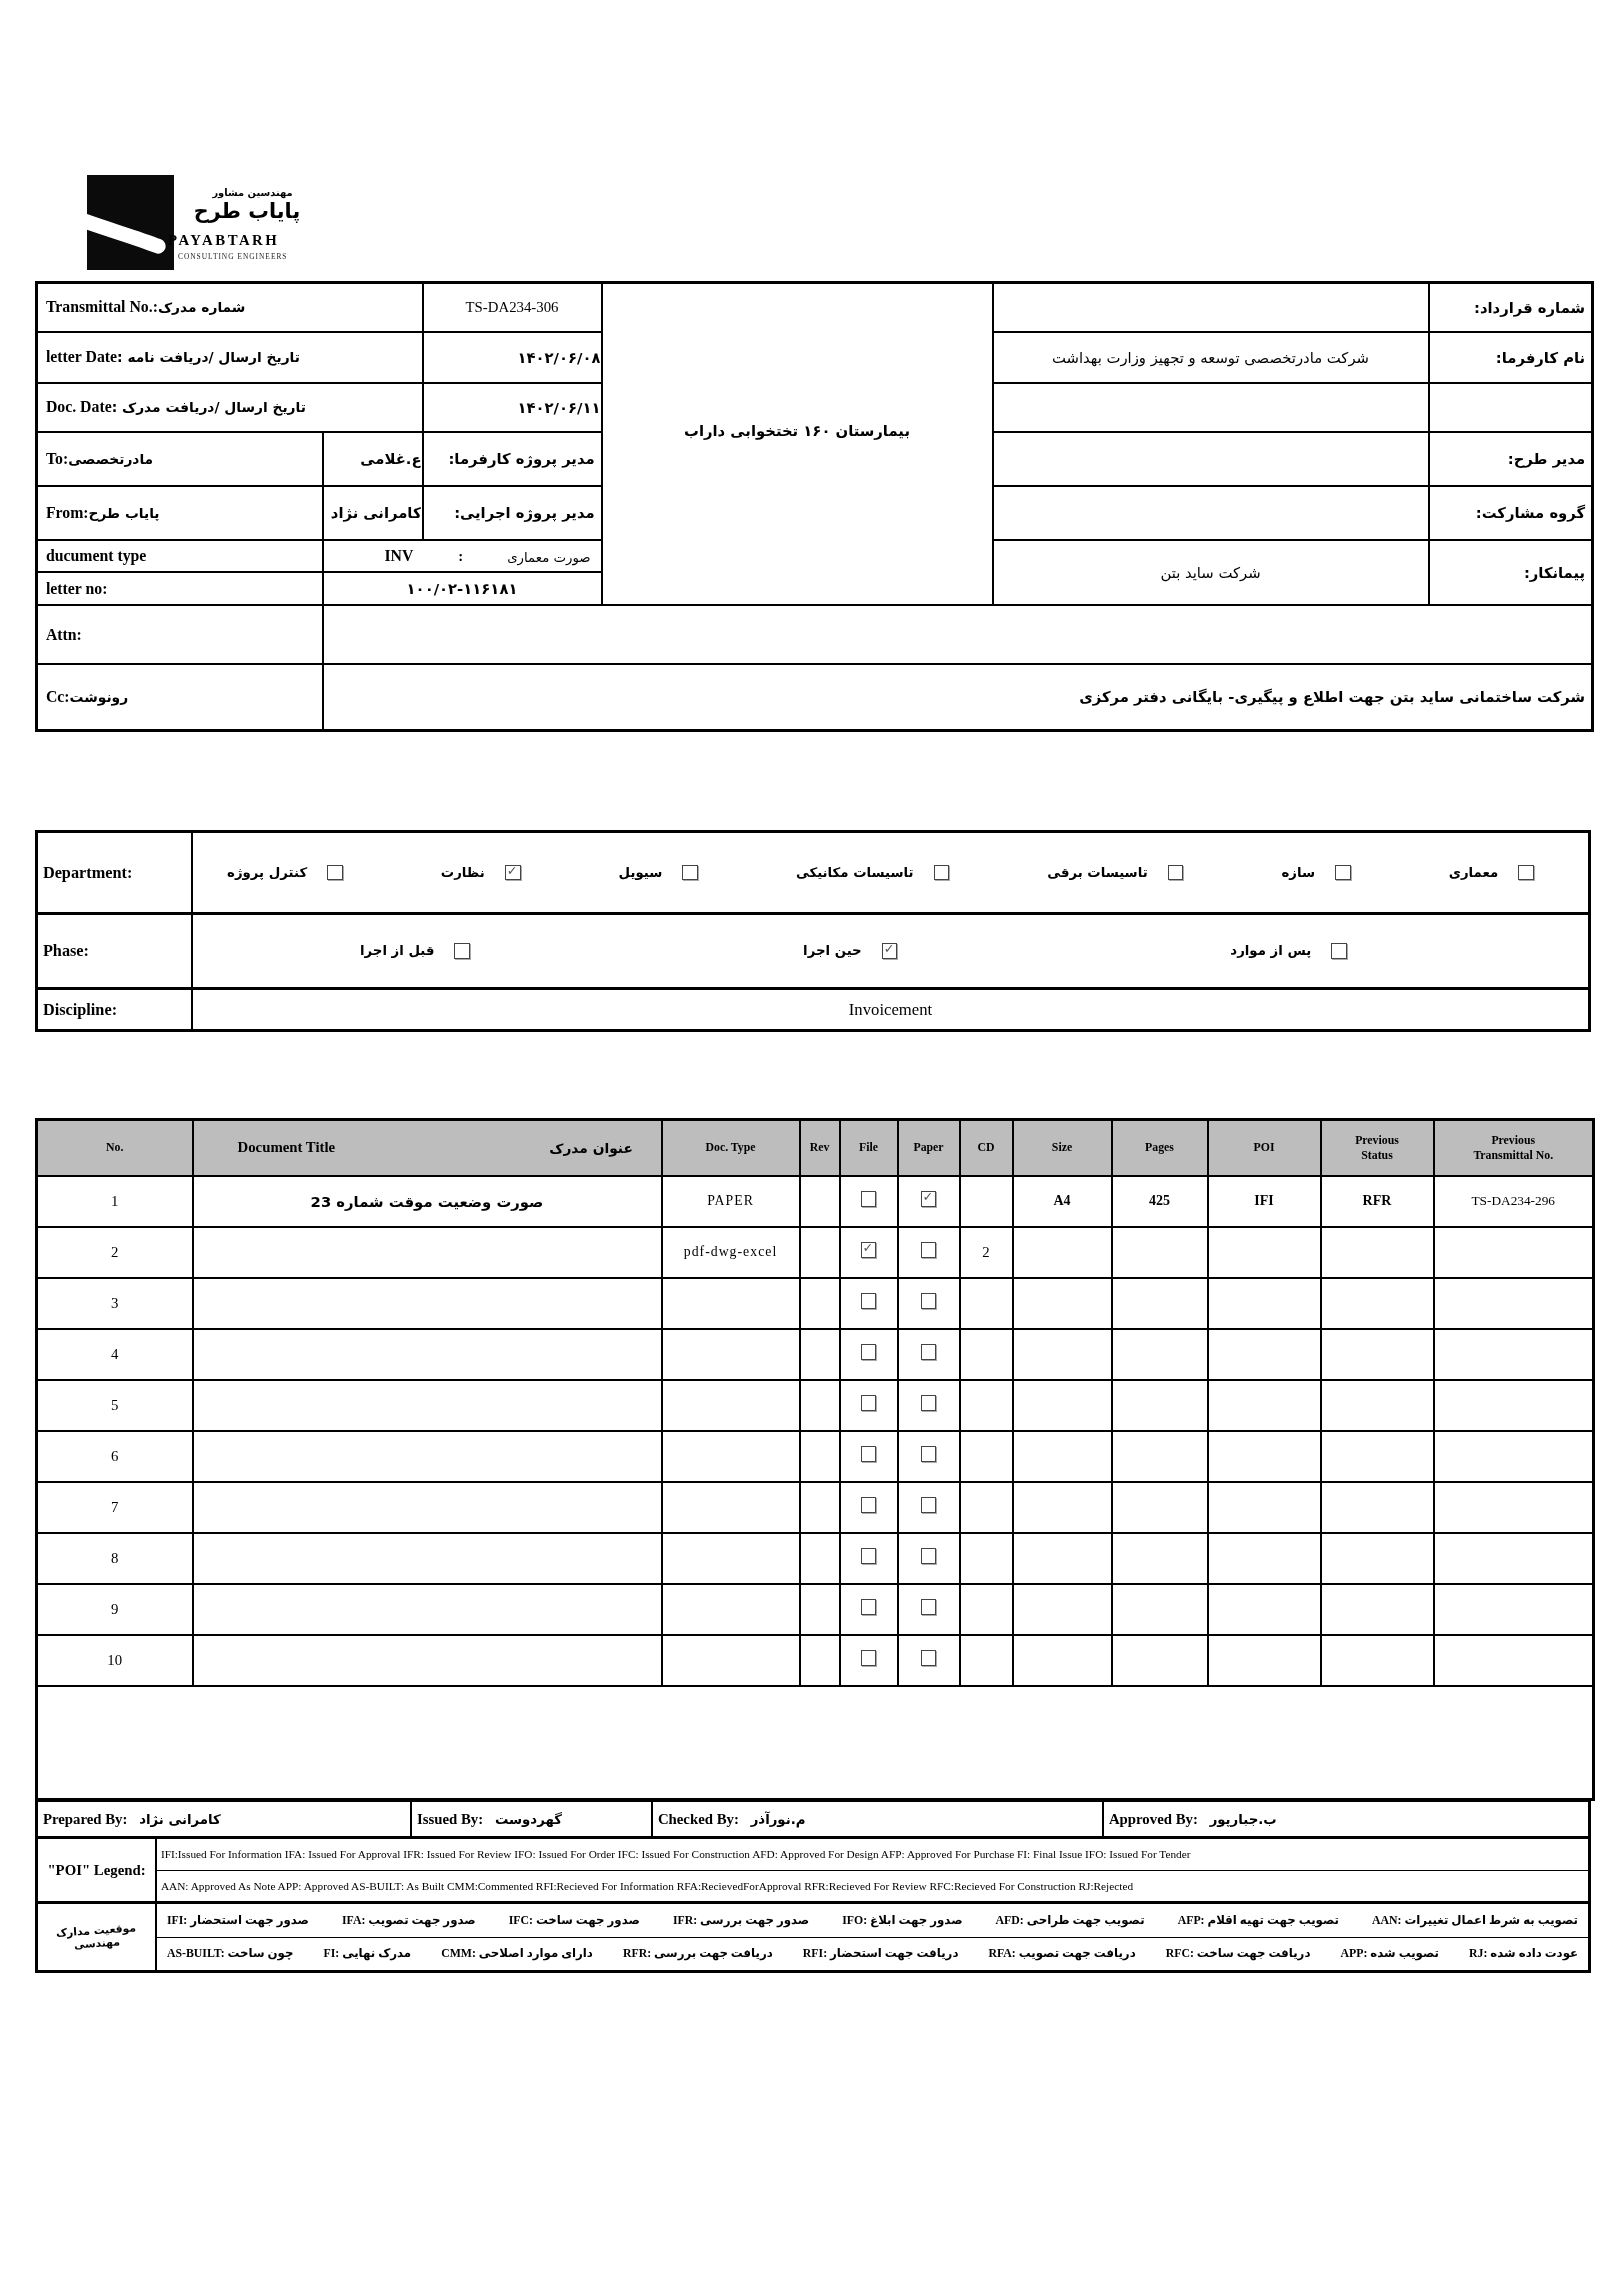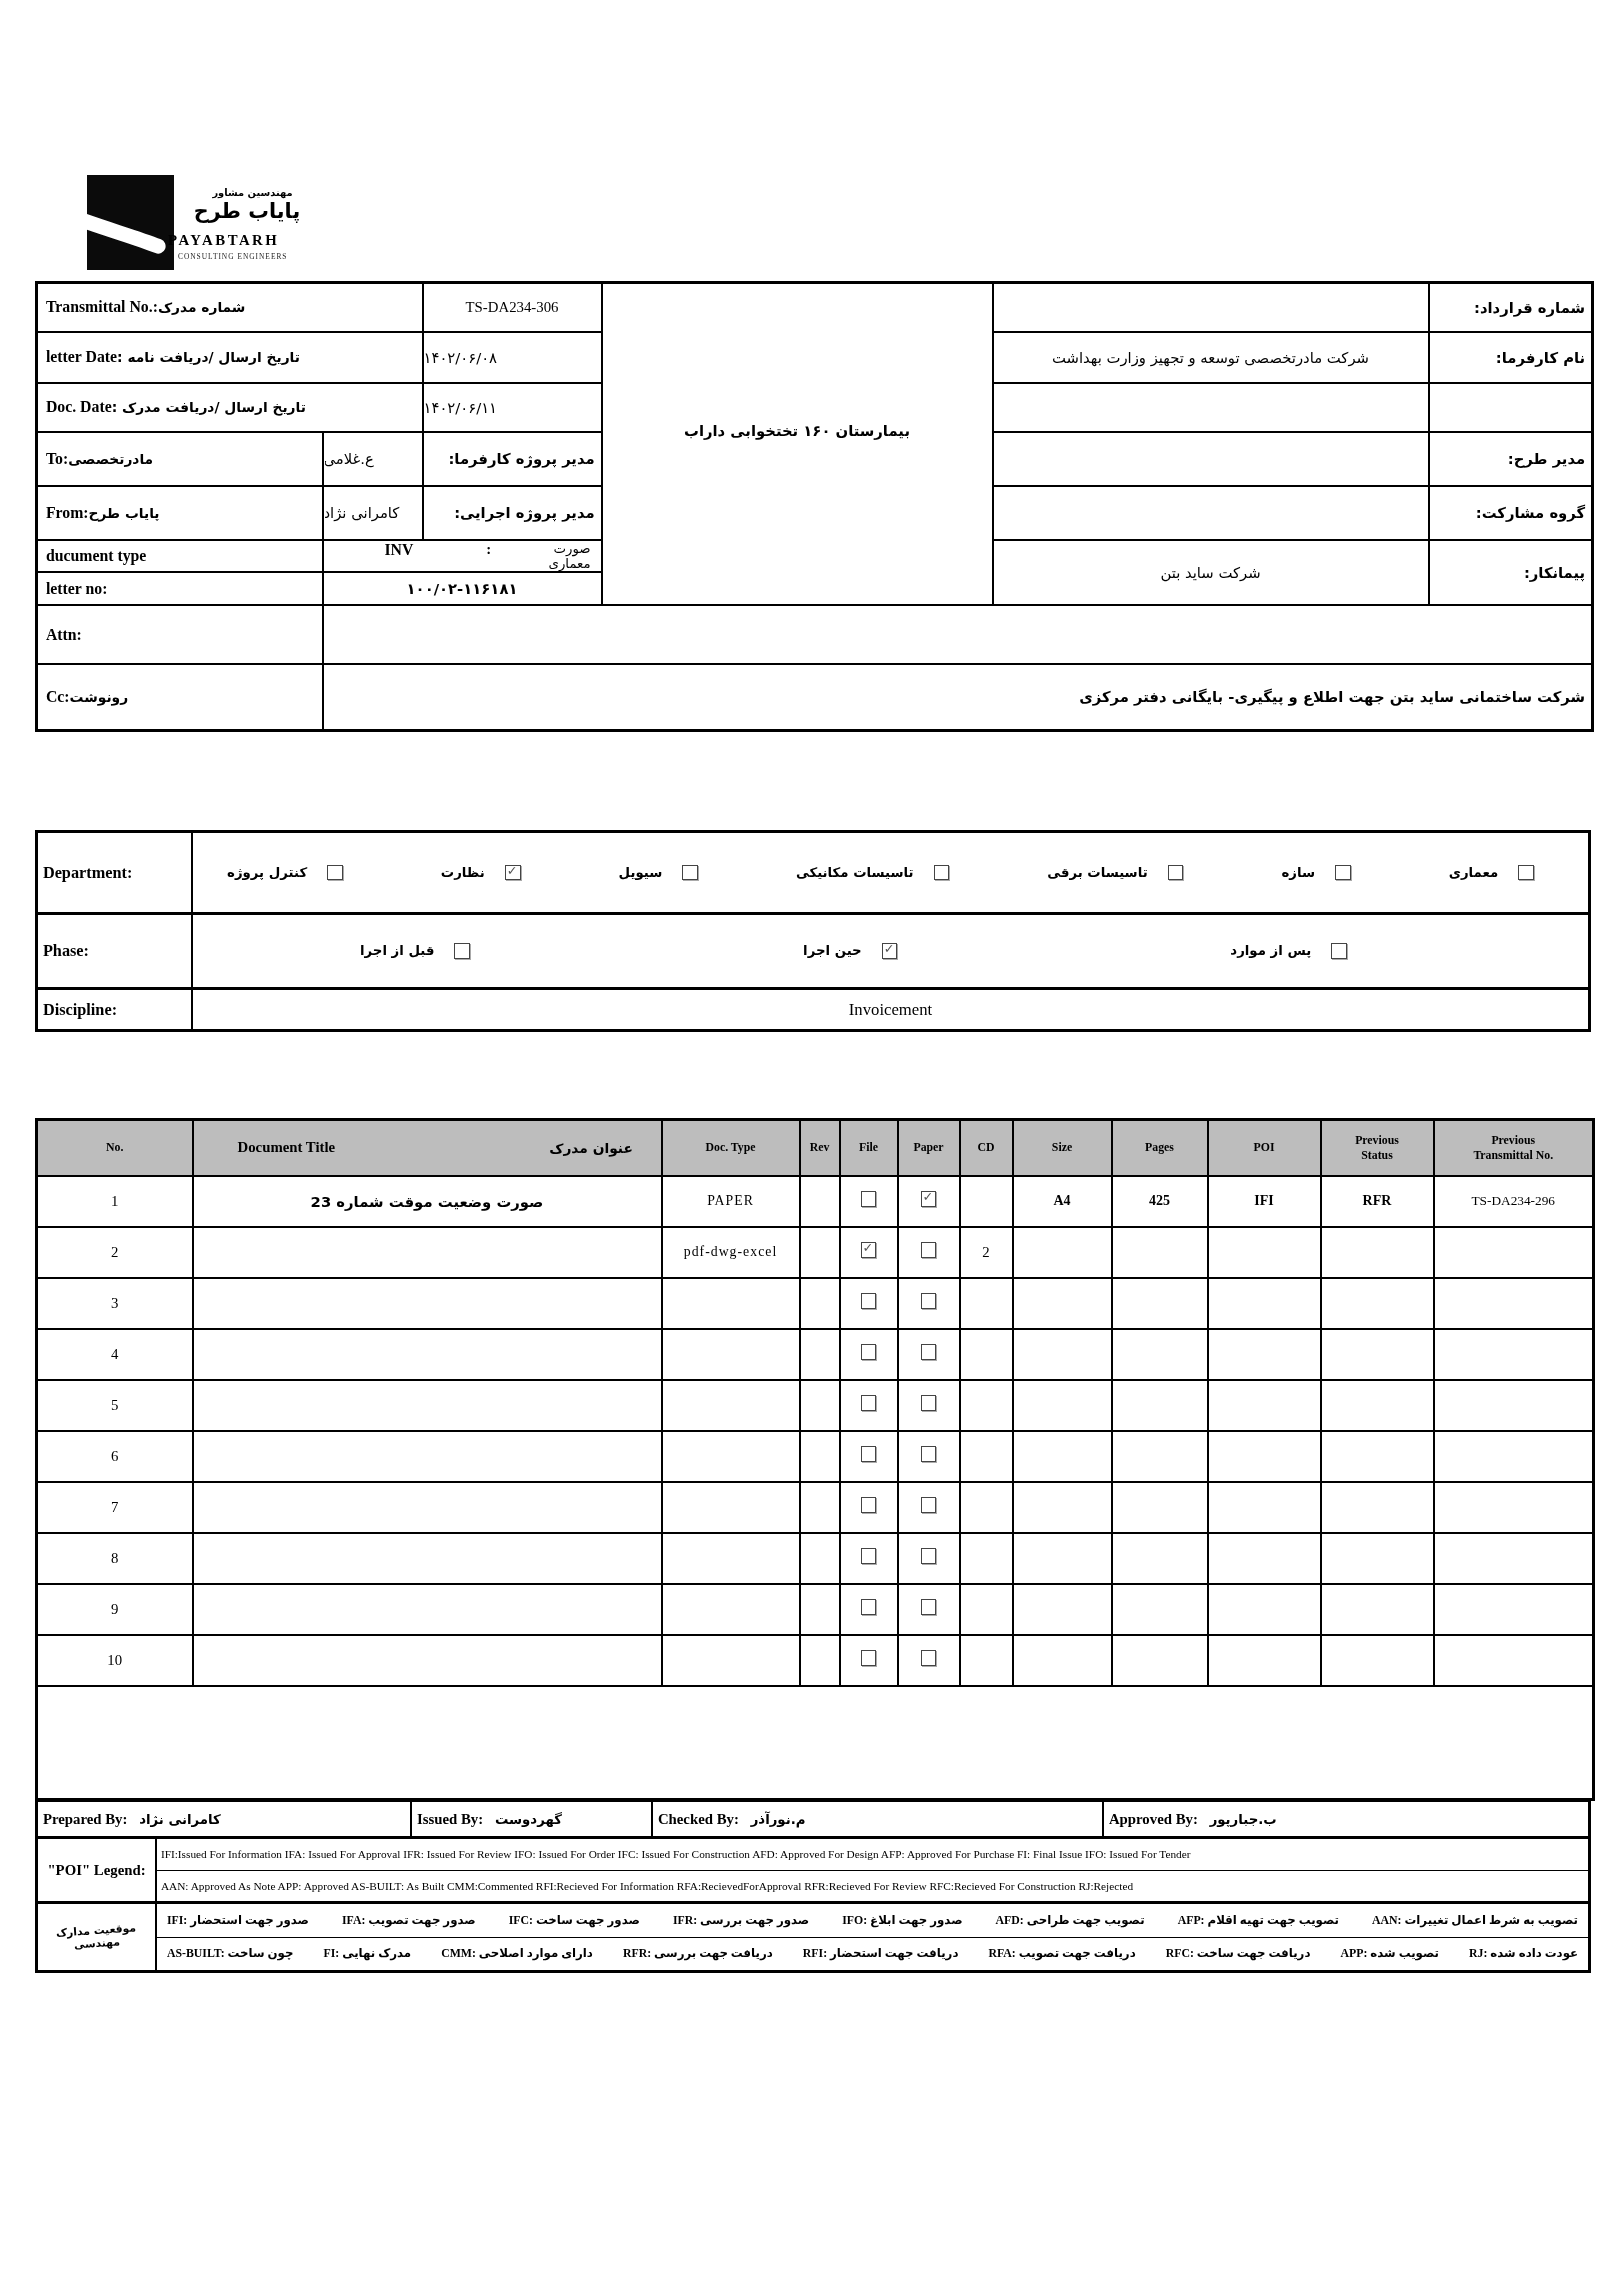--- a/index.html
+++ b/index.html
@@ -21,26 +21,26 @@
   
   table{border-collapse:collapse;table-layout:fixed;}
   td{padding:0;vertical-align:middle;overflow:hidden;}
 
   .info-table{position:absolute;left:35px;top:281px;width:1556px;border:3px solid #000;}
   .info-table td{border:2px solid #000;font-size:14.8px;}
   .cellflex{display:flex;align-items:center;padding:0 7.9px;}
   .en{font-weight:700;font-size:15.8px;font-family:"Liberation Serif",serif;}
   .fa{font-weight:700;font-size:13.8px;font-family:"DejaVu Sans",sans-serif;direction:rtl;}
   .val-c{text-align:center;font-size:14.8px;}
-  .val-b{text-align:left;font-weight:400;font-size:14.8px;font-family:"DejaVu Sans",sans-serif;border-radius:23px;}
+  .val-b{text-align:right;font-weight:700;font-size:14.8px;font-family:"DejaVu Sans",sans-serif;border-radius:23px;}
   .hosp{display:flex;align-items:center;justify-content:center;height:100%;}
   .hosp span{font-weight:700;font-size:14.8px;font-family:"DejaVu Sans",sans-serif;direction:rtl;transform:translateY(-13.8px);}
   .r-lab{text-align:right;padding:0 5.9px 0 2px;font-weight:700;font-size:14.3px;font-family:"DejaVu Sans",sans-serif;direction:rtl;}
   .r-val{text-align:center;font-size:13.3px;font-family:"DejaVu Sans",sans-serif;direction:rtl;}
-  .inv-flex{display:flex;align-items:flex-start;padding:0 9.9px;gap:28px;}
+  .inv-flex{display:flex;align-items:flex-end;padding:0 9.9px;}
   .inv-code{font-weight:700;font-size:15.8px;margin-left:51px;}
   .inv-colon{margin-left:45px;font-weight:700;}
   .inv-fa{margin-left:auto;font-size:13.3px;font-family:"DejaVu Sans",sans-serif;direction:rtl;}
   .letterno{ text-align:center;font-weight:700;font-size:17.7px;font-family:"DejaVu Sans",sans-serif;direction:ltr;}
   .cc-val{text-align:right;padding-right:5.9px;font-weight:700;font-size:14.8px;font-family:"DejaVu Sans",sans-serif;direction:rtl;}
   .lab-left{padding-left:7.9px;}
 
   
   .class-block{position:absolute;left:35px;top:830px;width:1556px;border:3px solid #000;box-sizing:border-box;}
   .class-row{display:flex;border-bottom:3px solid #000;}

